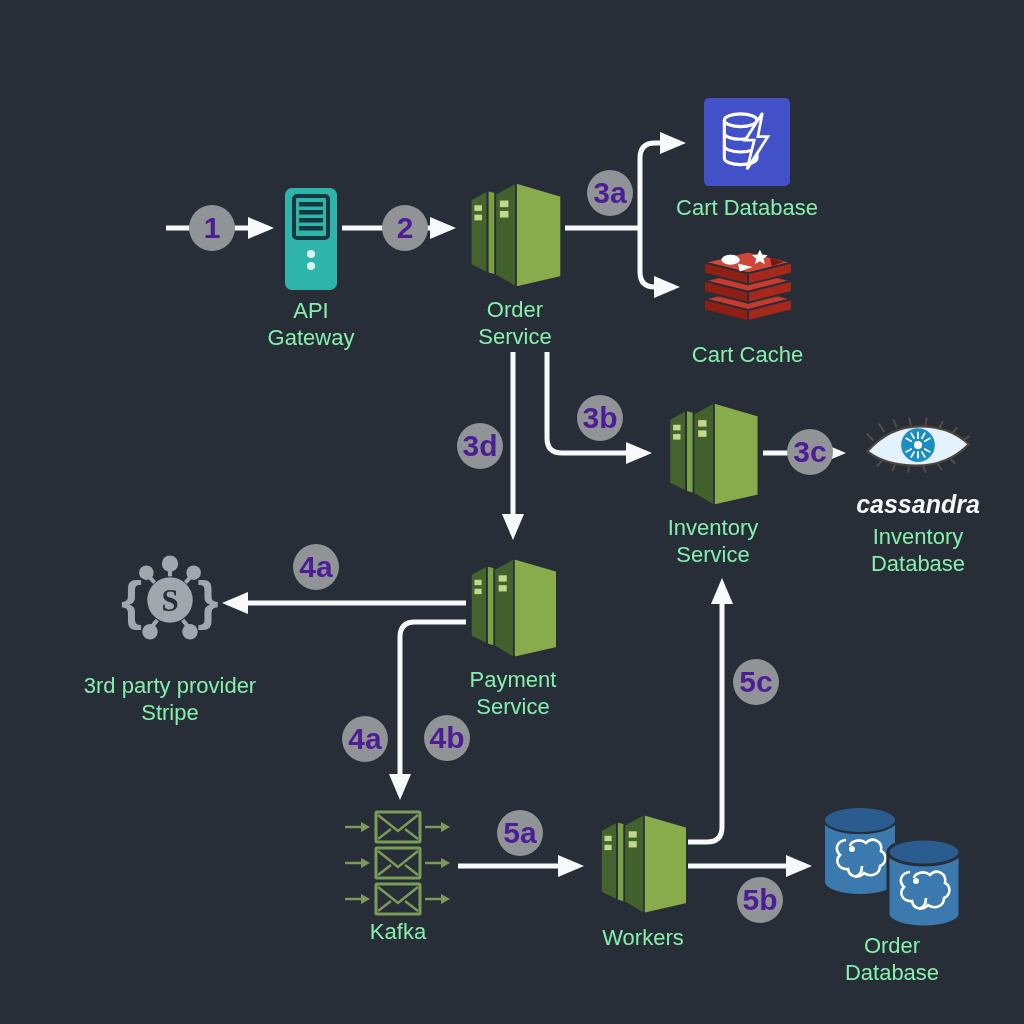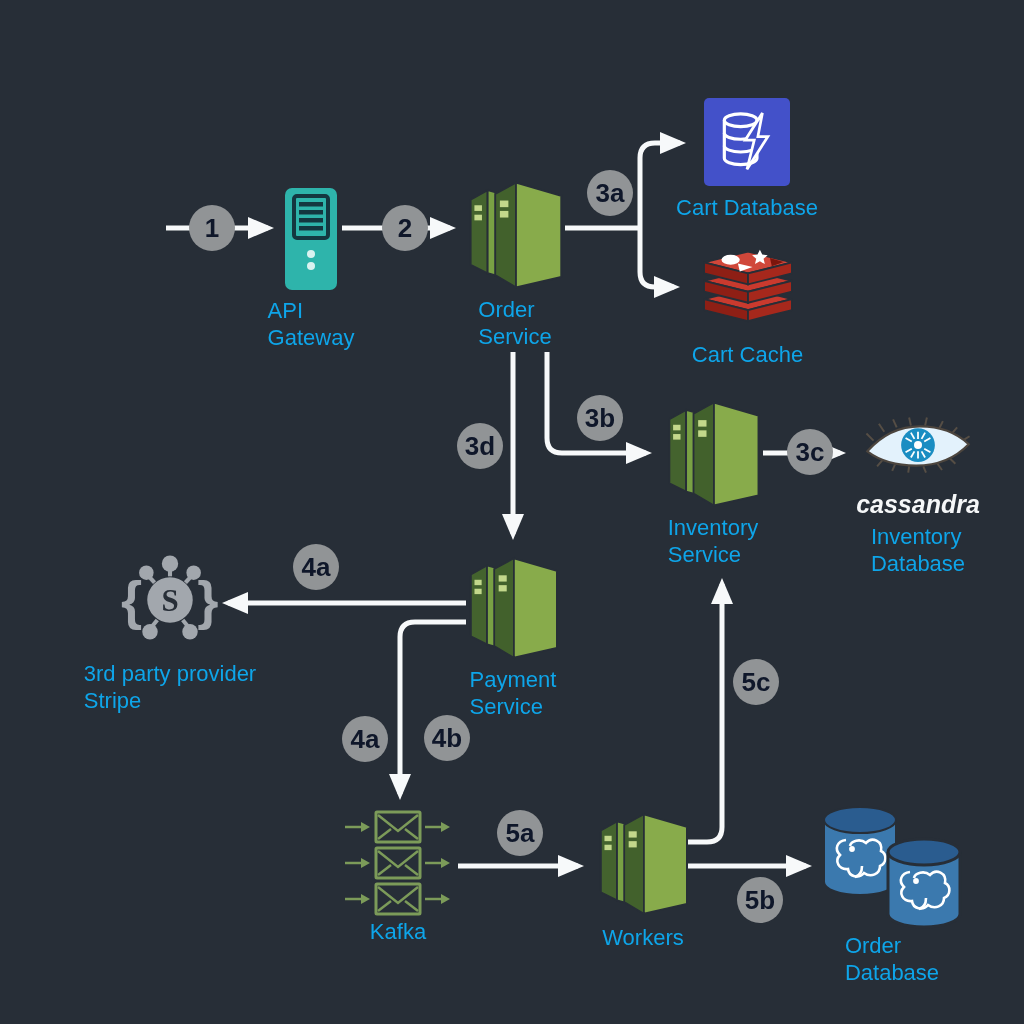--- a/index.html
+++ b/index.html
@@ -1,23 +1,23 @@
 <!DOCTYPE html>
 <html><head>
 <meta charset="utf-8">
 <style>
   html,body{margin:0;padding:0;background:#272e37;}
   .stage{position:relative;width:1024px;height:1024px;background:#272e37;
          font-family:"Liberation Sans",sans-serif;overflow:hidden;}
   .connectors{position:absolute;left:0;top:0;width:1024px;height:1024px;}
   .node{position:absolute;display:flex;flex-direction:column;align-items:center;}
-  .lbl{color:#0ea5e9;font-size:22px;line-height:27px;white-space:nowrap;}
+  .lbl{color:#86efac;font-size:22px;line-height:27px;text-align:center;white-space:nowrap;}
   .brand{color:#f5f7f8;font-size:25px;font-weight:bold;font-style:italic;line-height:28px;}
   .badge{position:absolute;width:46px;height:46px;border-radius:50%;background:#919496;
-         color:#0f172a;font-weight:bold;font-size:26px;display:flex;align-items:center;
+         color:#4c1d95;font-weight:bold;font-size:30px;display:flex;align-items:center;
          justify-content:center;z-index:5;}
   .cartdb-box{width:86px;height:88px;background:#4351c9;border-radius:5px;
               display:flex;align-items:center;justify-content:center;}
   .kafka-row{display:flex;align-items:center;gap:3px;height:34px;margin-bottom:2px;}
 </style>
 </head>
 <body>
 
 <div class="stage">
 
@@ -202,21 +202,21 @@
       <circle cx="55" cy="13" r="9" fill="#a2a7ad"></circle>
       <circle cx="29" cy="23" r="8" fill="#a2a7ad"></circle>
       <circle cx="81" cy="23" r="8" fill="#a2a7ad"></circle>
       <circle cx="33" cy="88" r="8.5" fill="#a2a7ad"></circle>
       <circle cx="77" cy="88" r="8.5" fill="#a2a7ad"></circle>
       <text x="1" y="74" font-size="60" font-weight="600" fill="#a2a7ad" font-family="Liberation Sans, sans-serif">{</text>
       <text x="85" y="74" font-size="60" font-weight="600" fill="#a2a7ad" font-family="Liberation Sans, sans-serif">}</text>
       <circle cx="55" cy="53" r="25" fill="#a2a7ad"></circle>
       <text x="55" y="65" text-anchor="middle" font-size="34" font-weight="bold" fill="#272e37" font-family="Liberation Serif, serif">S</text>
     </svg>
-    <div class="lbl" style="margin-top:10px">
+    <div class="lbl" style="margin-top:22px">
       <div>3rd party provider</div>
       <div>Stripe</div>
     </div>
   </div>
 
   <div class="node" style="left:318px;top:810px;width:160px;">
     <div class="kafka-row">
       <svg width="26" height="14" viewBox="0 0 26 14">
           <line x1="0" y1="7" x2="16" y2="7" stroke="#7c9b59" stroke-width="2.5"></line>
           <polygon points="16,2 25,7 16,12" fill="#7c9b59"></polygon>

